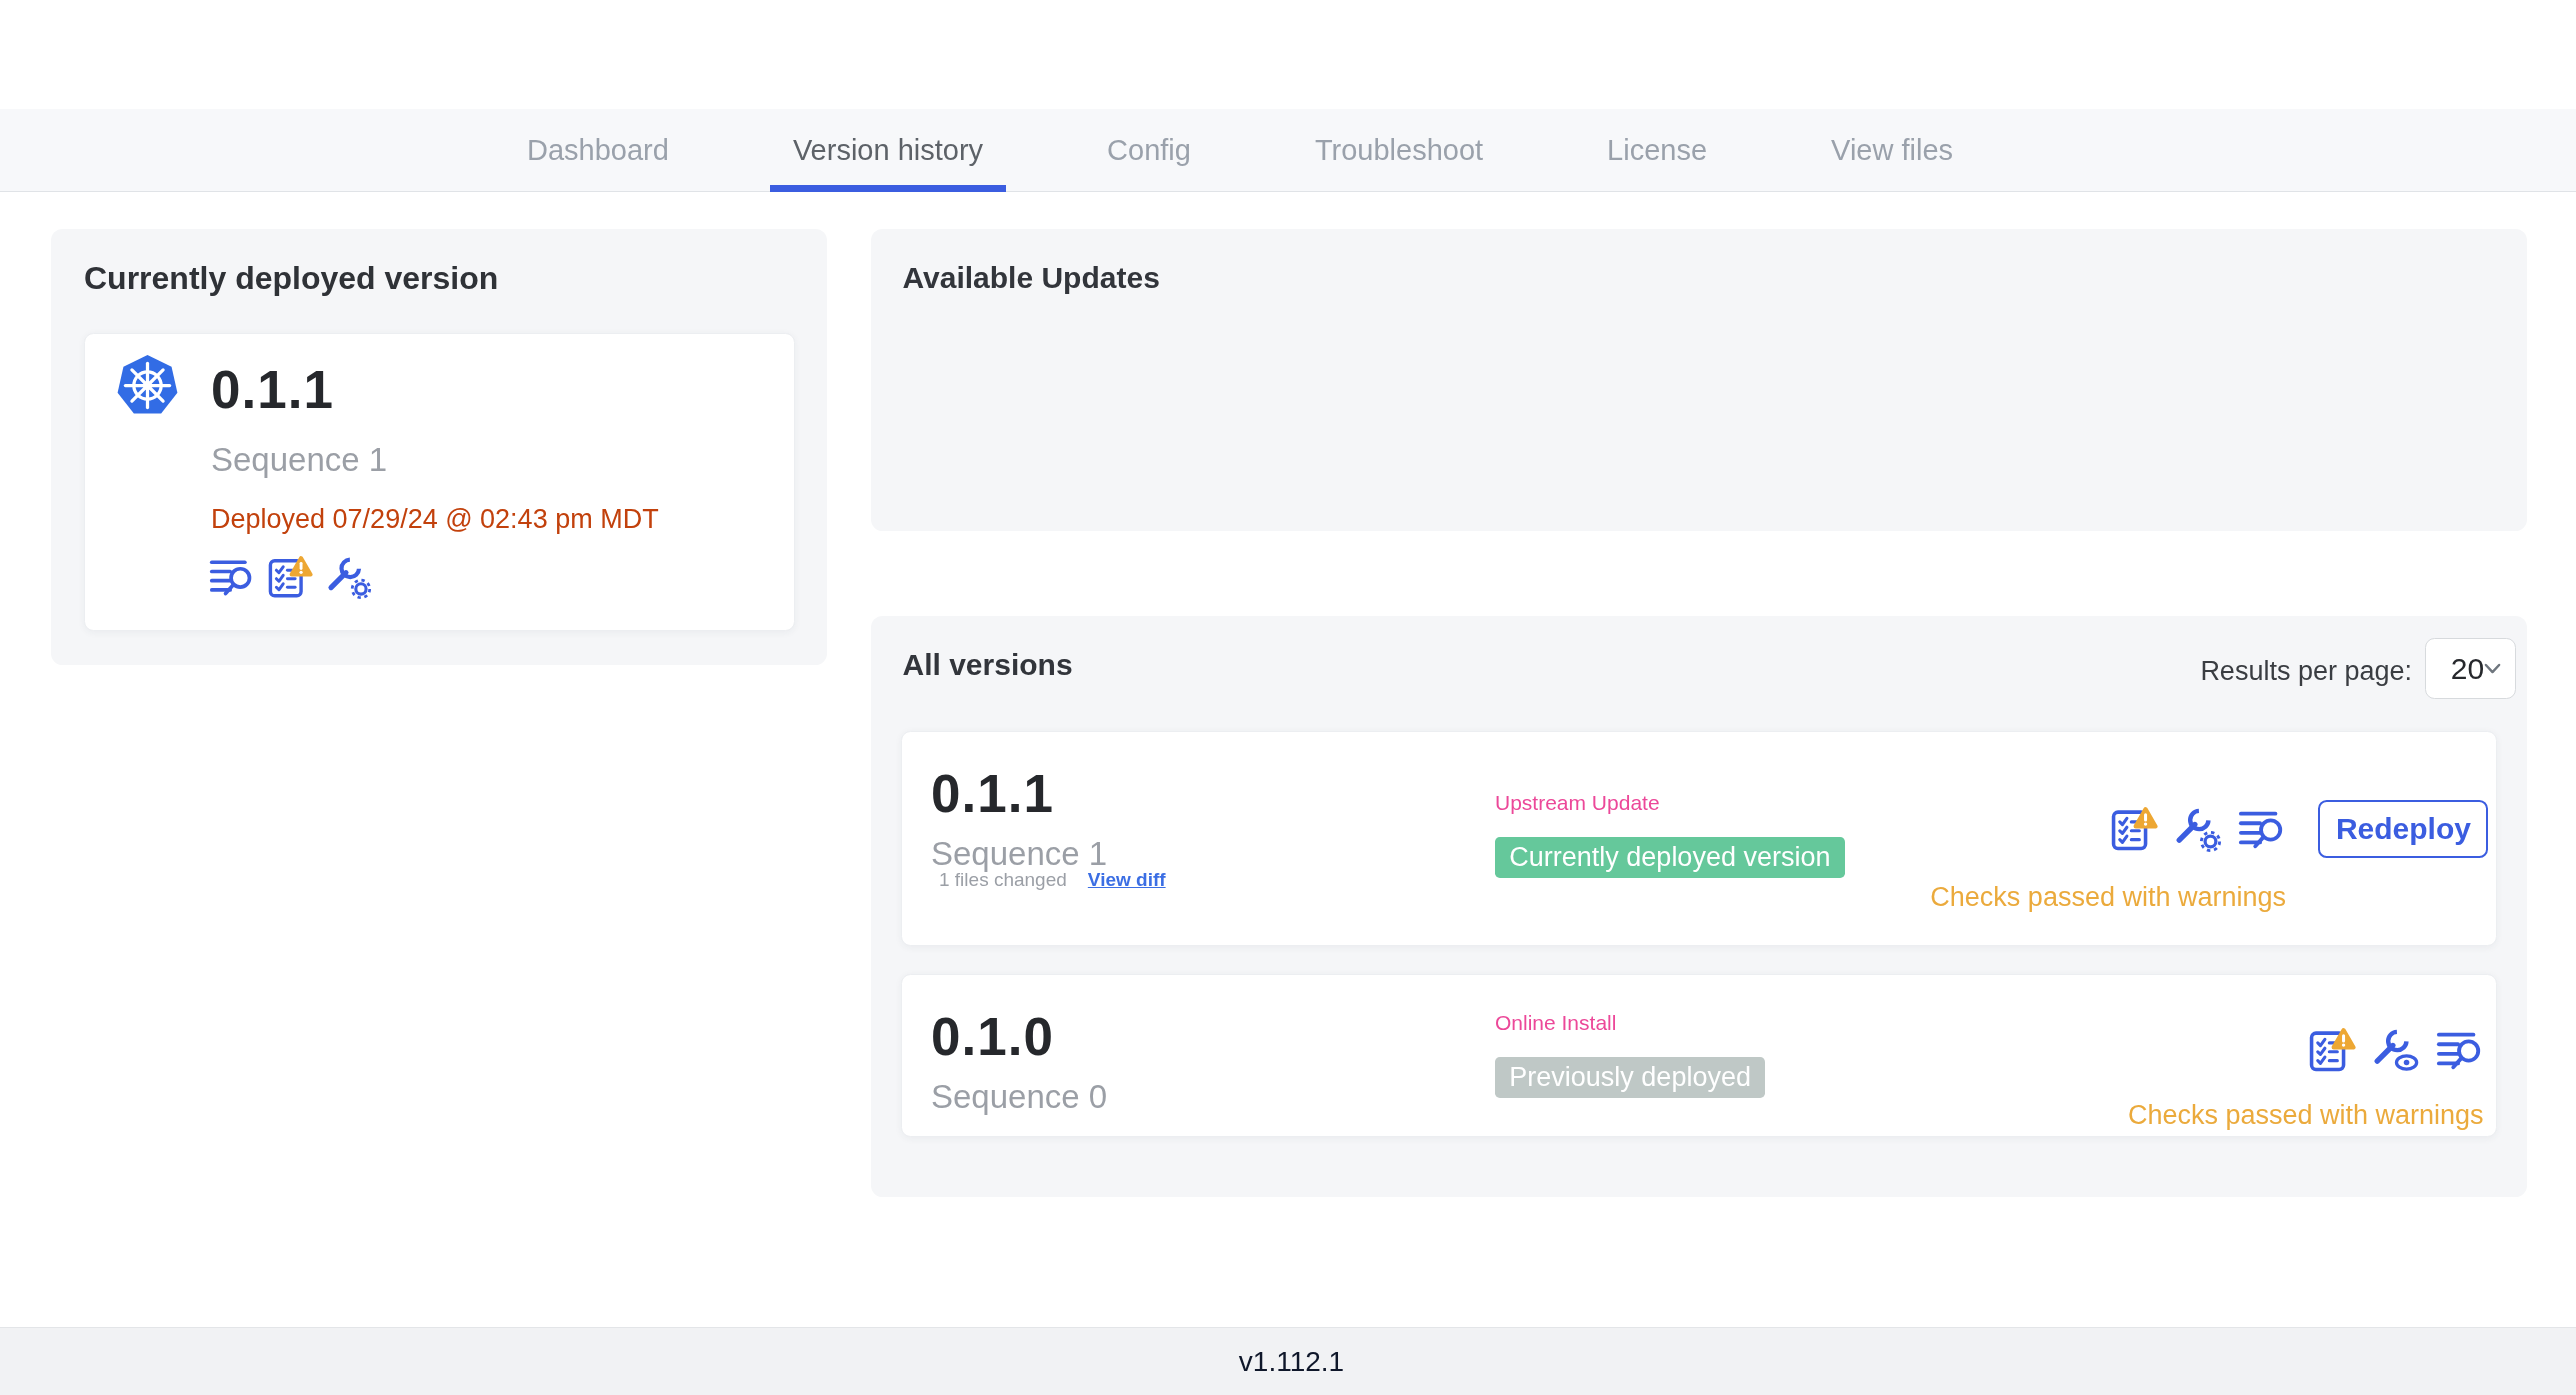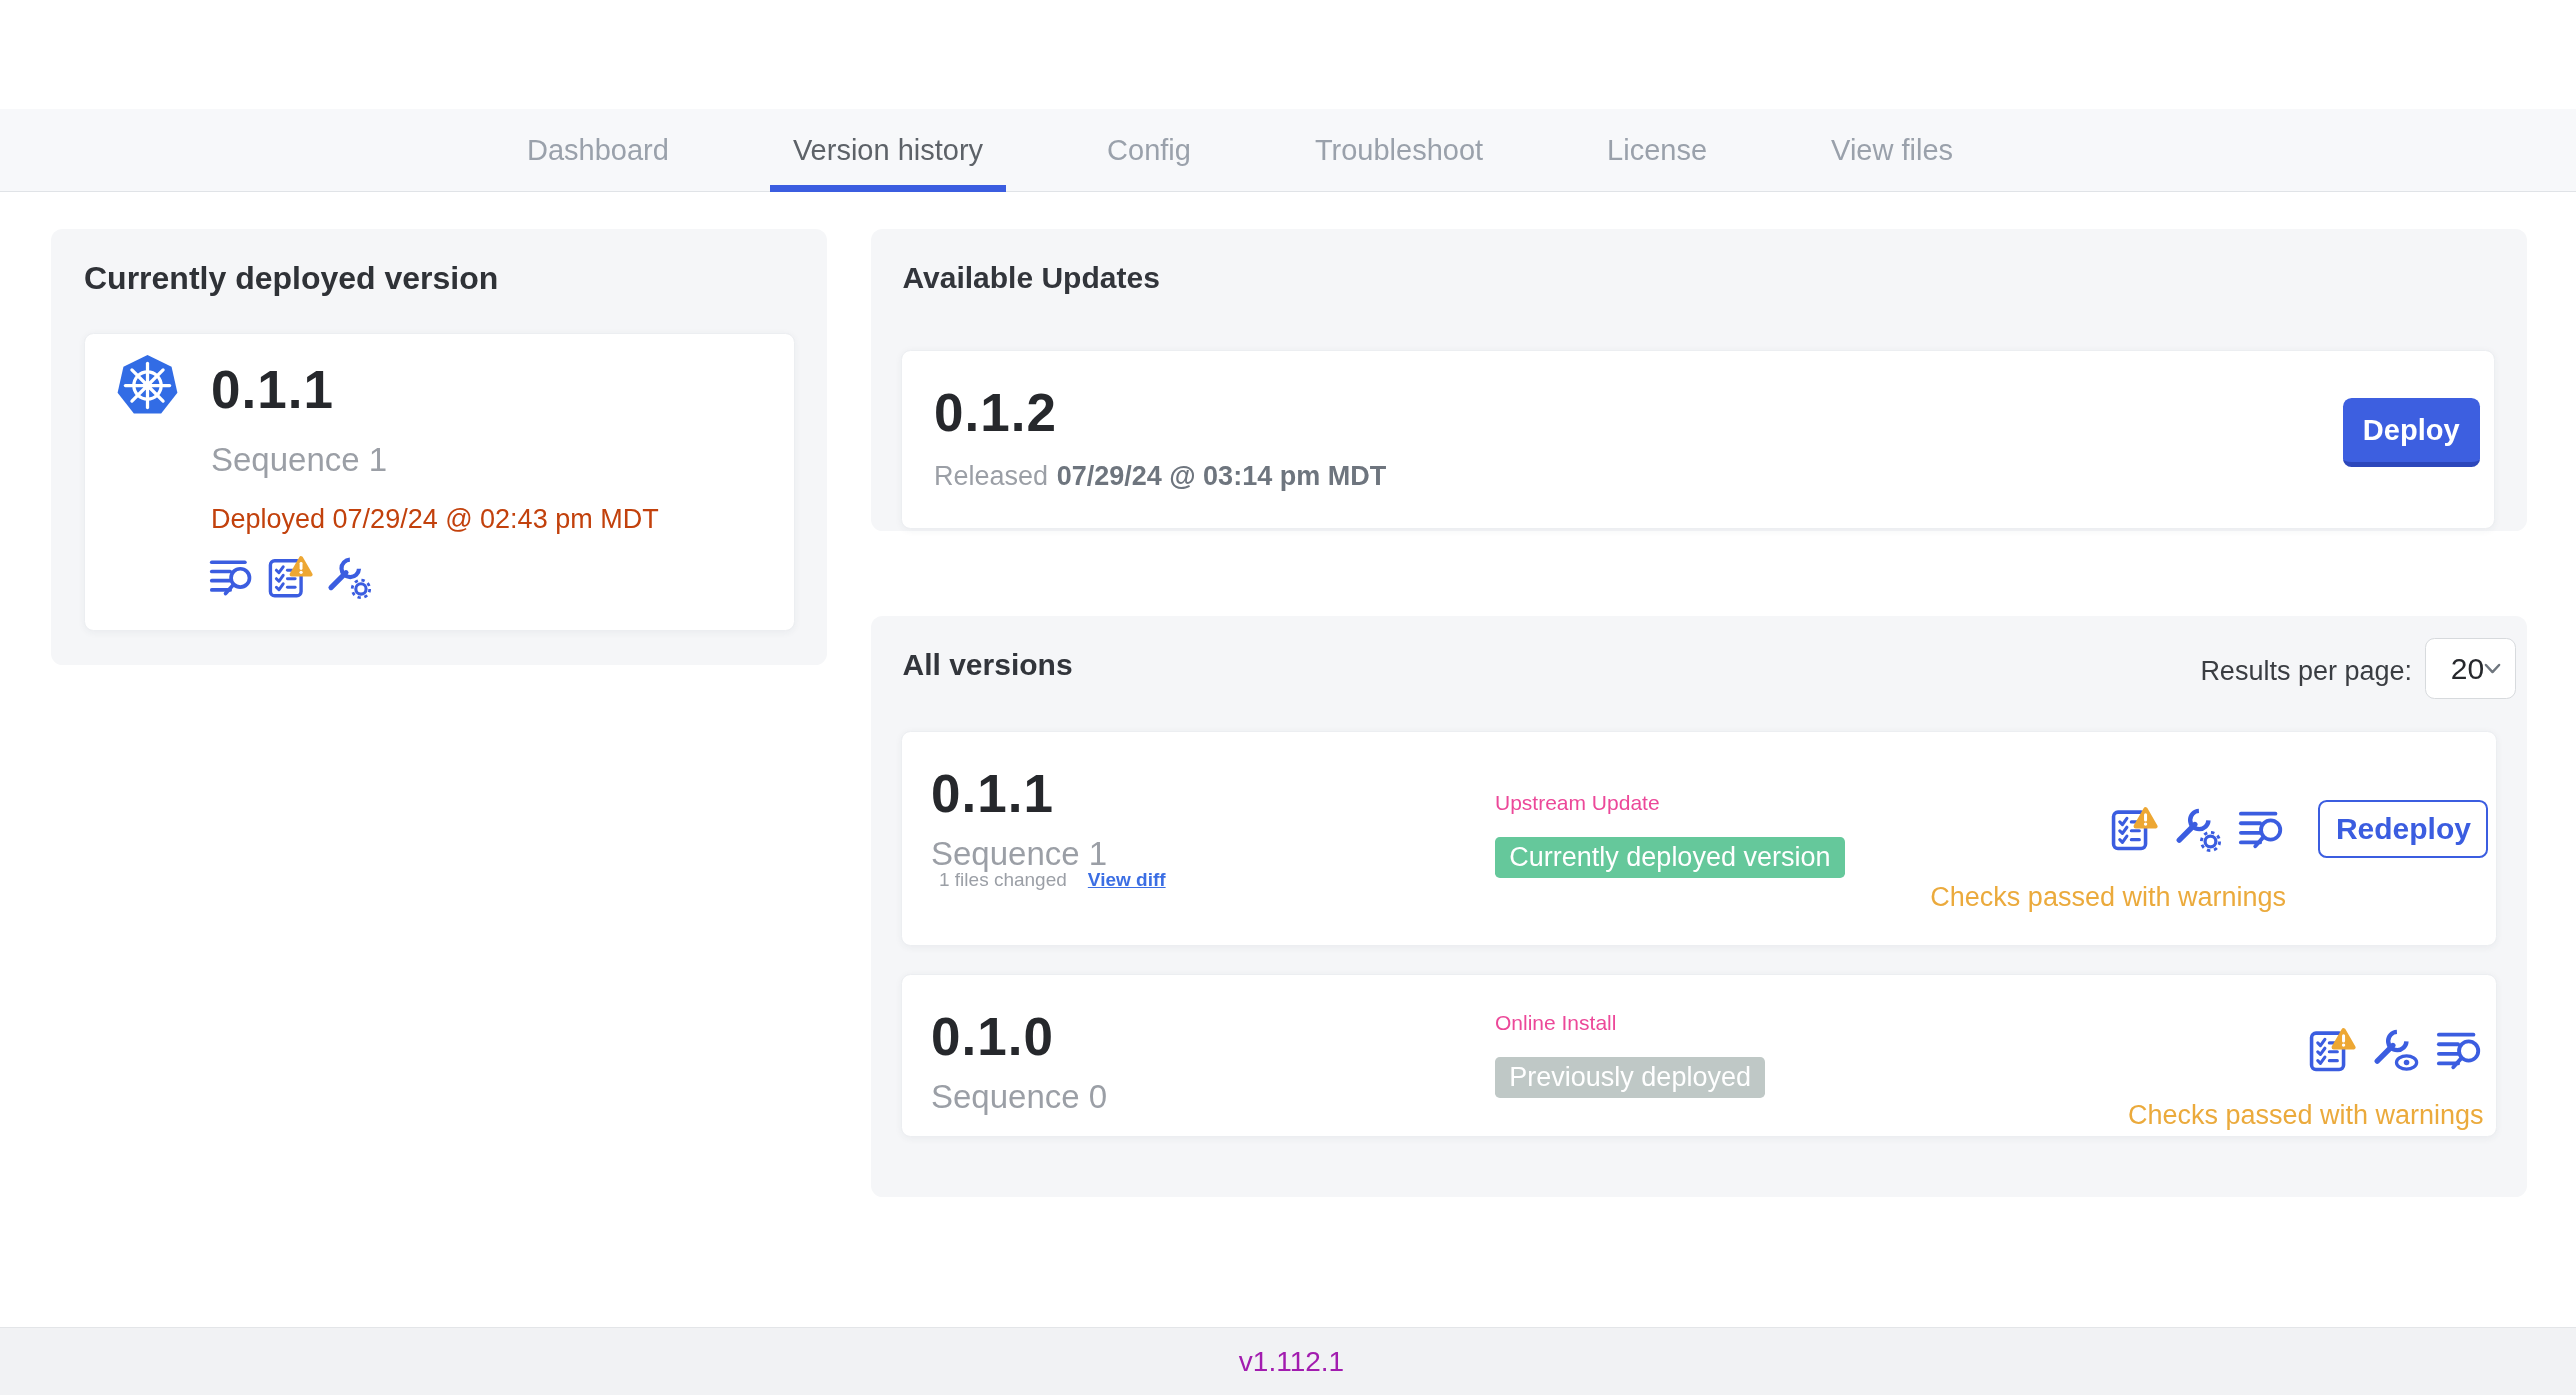--- a/index.html
+++ b/index.html
@@ -59,21 +59,21 @@
   .link { color:#3b6ee4; font-weight:600; text-decoration:underline; cursor:pointer; }
   .row-source { position:absolute; left:593px; font-size:21px; font-weight:400; color:#ec4899; }
   .badge { position:absolute; left:593px; height:41px; line-height:41px; padding:0 14.3px; border-radius:4.8px; font-size:27px; color:#fff; white-space:nowrap; }
   .badge-green { background:#65c89b; }
   .badge-gray  { background:#bfc8c6; }
   .row-icons { position:absolute; gap:16px; }
   .btn-outline { position:absolute; right:7.6px; top:68px; width:170px; height:58px; background:#fff; border:2.9px solid #3b5de0; border-radius:8.6px; color:#3b5de0; font-size:30px; font-weight:700; font-family:"Liberation Sans",sans-serif; cursor:pointer;margin-left:38px; }
   .row-status { position:absolute; font-size:27px; color:#ebaa3c; white-space:nowrap; }
   
   .footer { position:absolute; left:0; top:1327px; width:100%; height:69px; background:#f1f2f4; border-top:1px solid #e3e5e8; display:flex; align-items:center; justify-content:center; }
-  .footer-text { font-size:28px; color:#a21caf;margin-left:7px; }
+  .footer-text { font-size:28px; color:#0f172a;margin-left:7px; }
   .icon-md { width:46px; height:46px; }
   .icon-lg { width:48px; height:48px; }
   svg.defs { position:absolute; width:0; height:0; }
 </style>
 </head>
 <body>
 
 <svg class="defs" aria-hidden="true">
   <defs>
     <symbol id="sym-k8s" viewBox="0 0 100 100">
@@ -189,27 +189,20 @@
           <svg class="icon-md" viewBox="0 0 48 48" width="46" height="46">
               <use href="#sym-wrench-gear"></use>
             </svg>
         </button>
       </div>
     </div>
   </section>
 
   <section class="gcard card-avail">
     <h2 class="card-h2">Available Updates</h2>
-    <div class="wcard avail-inner">
-      <div class="big-version avail-version">0.1.2</div>
-      <div class="released-line">
-        <span>Released</span><span class="date">07/29/24 @ 03:14 pm MDT</span>
-      </div>
-      <button class="btn-primary">Deploy</button>
-    </div>
   </section>
 
   <section class="gcard card-allv">
     <h2 class="card-h2">All versions</h2>
     <div class="results-label">Results per page:</div>
     <div class="select-box">
       <span>20</span>
       <svg width="17" height="11.5" viewBox="0 0 18 12">
           <use href="#sym-chevron-down"></use>
         </svg>

